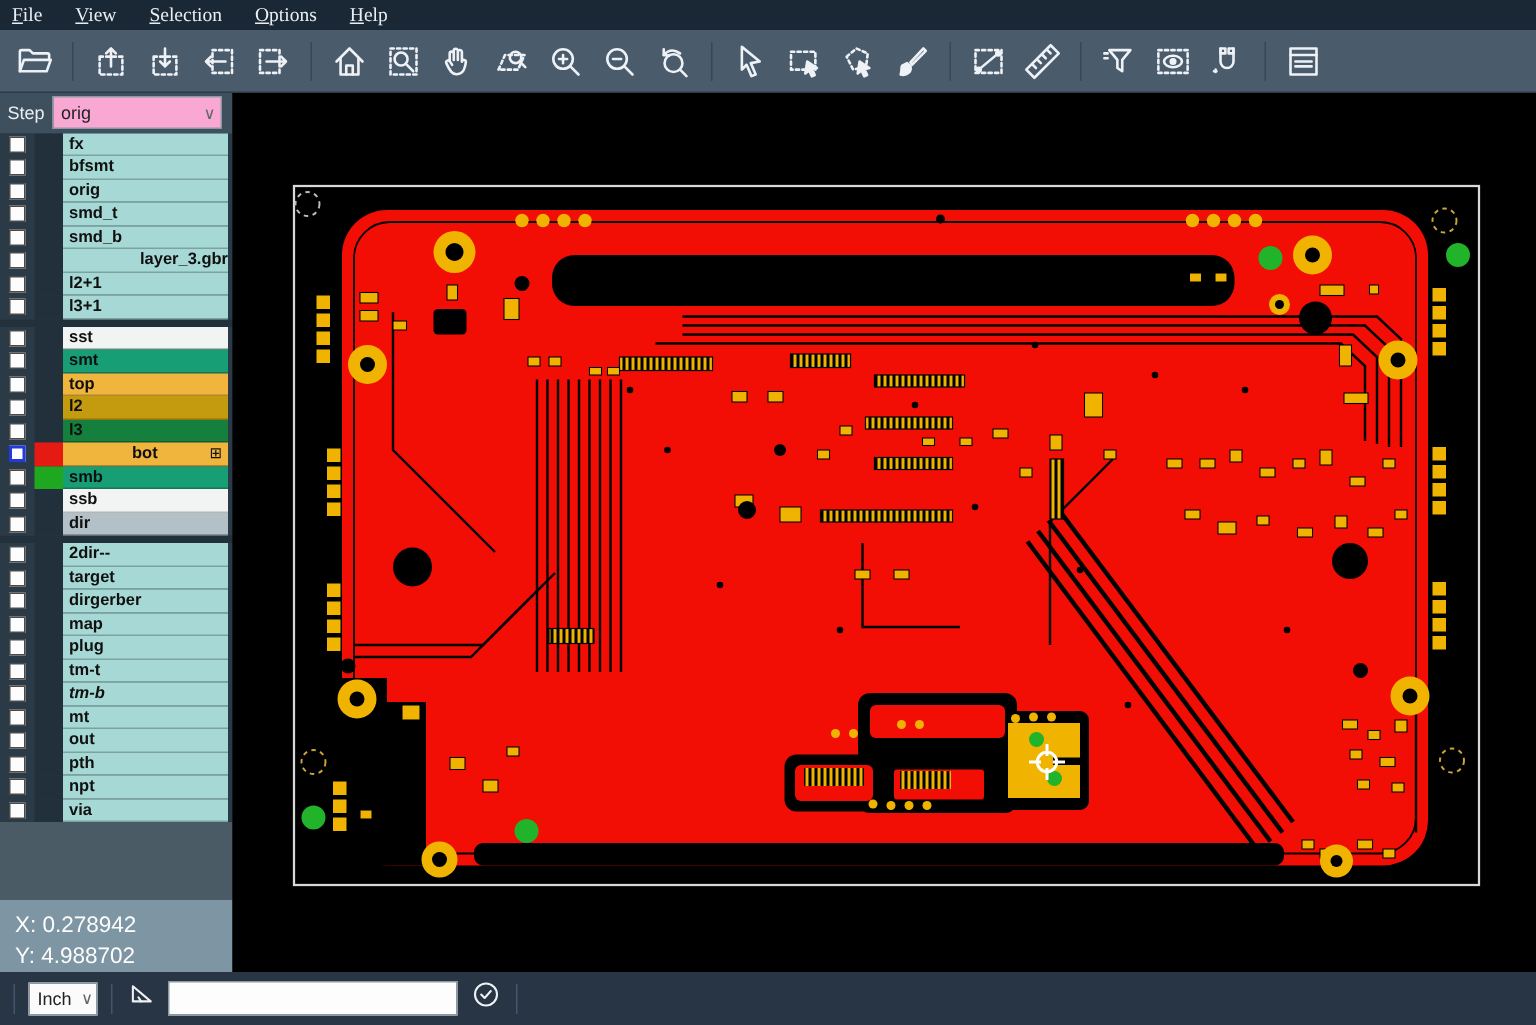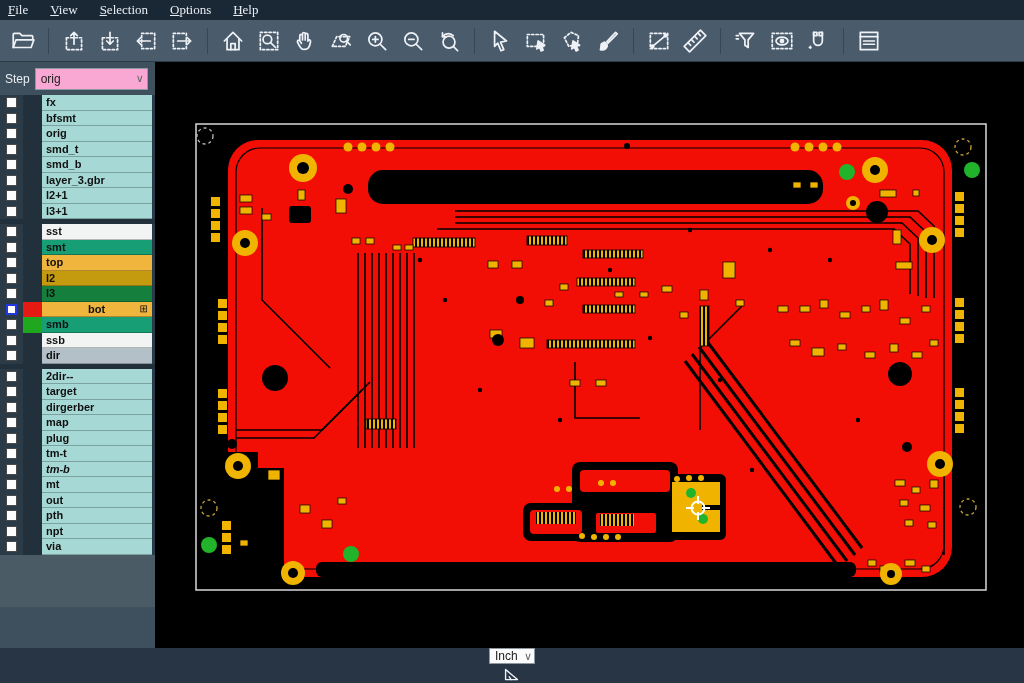--- a/index.html
+++ b/index.html
@@ -46,21 +46,21 @@
   .sidefill { flex:0 0 52px; background:#4b5b66; }
   .coords { flex:1; background:#7e96a3; color:#fdfdfd; font-size:15px;
     padding:6px 0 0 10px; line-height:21px; }
 
   
   .canvas { position:absolute; left:155px; top:62px; width:869px; height:586px; background:#000; }
   .canvas svg { display:block; width:869px; height:586px; }
 
   
   .statusbar { position:absolute; left:0; top:648px; width:1024px; height:35px;
-    background:#273544; display:flex; align-items:center;flex-direction:column; }
+    background:#273544; display:flex; align-items:center; }
   .ssep { width:1px; height:20px; background:#44566a; margin:0 9px; }
   .unitselect { width:46px; height:22px; background:#fbfbfb; border:1px solid #8d99a2;
     display:flex; align-items:center; font-size:12px; color:#222; padding-left:5px; position:relative; }
   .unitselect .chev { position:absolute; right:2px; color:#666; font-size:11px; }
   .sicon svg { width:22px; height:22px; stroke:#eef2f6; fill:none; stroke-width:1.5;
     stroke-linecap:round; stroke-linejoin:round; }
   .cmdinput { width:193px; height:23px; border:1px solid #8d99a2; background:#fdfdfd;
     font-size:12px; padding:0 4px; margin:0 8px 0 6px; outline:none; }
 </style>
 </head>
@@ -274,21 +274,21 @@
           <div class="swcell"></div>
           <div class="namecell" style="background: rgb(166, 217, 213);">
             <span>smd_b</span>
           </div>
         </div>
         <div class="layer-row">
           <div class="cbcell">
             <div class="cb"></div>
           </div>
           <div class="swcell"></div>
-          <div class="namecell" style="background: rgb(166, 217, 213);">
+          <div class="namecell" style="background: rgb(166, 217, 213); justify-content: flex-end;">
             <span>layer_3.gbr</span>
           </div>
         </div>
         <div class="layer-row">
           <div class="cbcell">
             <div class="cb"></div>
           </div>
           <div class="swcell"></div>
           <div class="namecell" style="background: rgb(166, 217, 213);">
             <span>l2+1</span>
@@ -490,20 +490,24 @@
           <div class="cbcell">
             <div class="cb"></div>
           </div>
           <div class="swcell"></div>
           <div class="namecell" style="background: rgb(166, 217, 213);">
             <span>via</span>
           </div>
         </div>
       </div>
     <div class="sidefill"></div>
+    <div class="coords">
+      <div>X: 0.278942</div>
+      <div>Y: 4.988702</div>
+    </div>
   </div>
 
   <div class="canvas">
       <svg viewBox="155 62 869 586" width="869" height="586">
         <defs>
           <pattern id="comb" width="4" height="8" patternUnits="userSpaceOnUse">
             <rect width="4" height="8" fill="#000000"></rect>
             <rect x="1" width="2" height="8" fill="#f0b400"></rect>
           </pattern>
         </defs>

